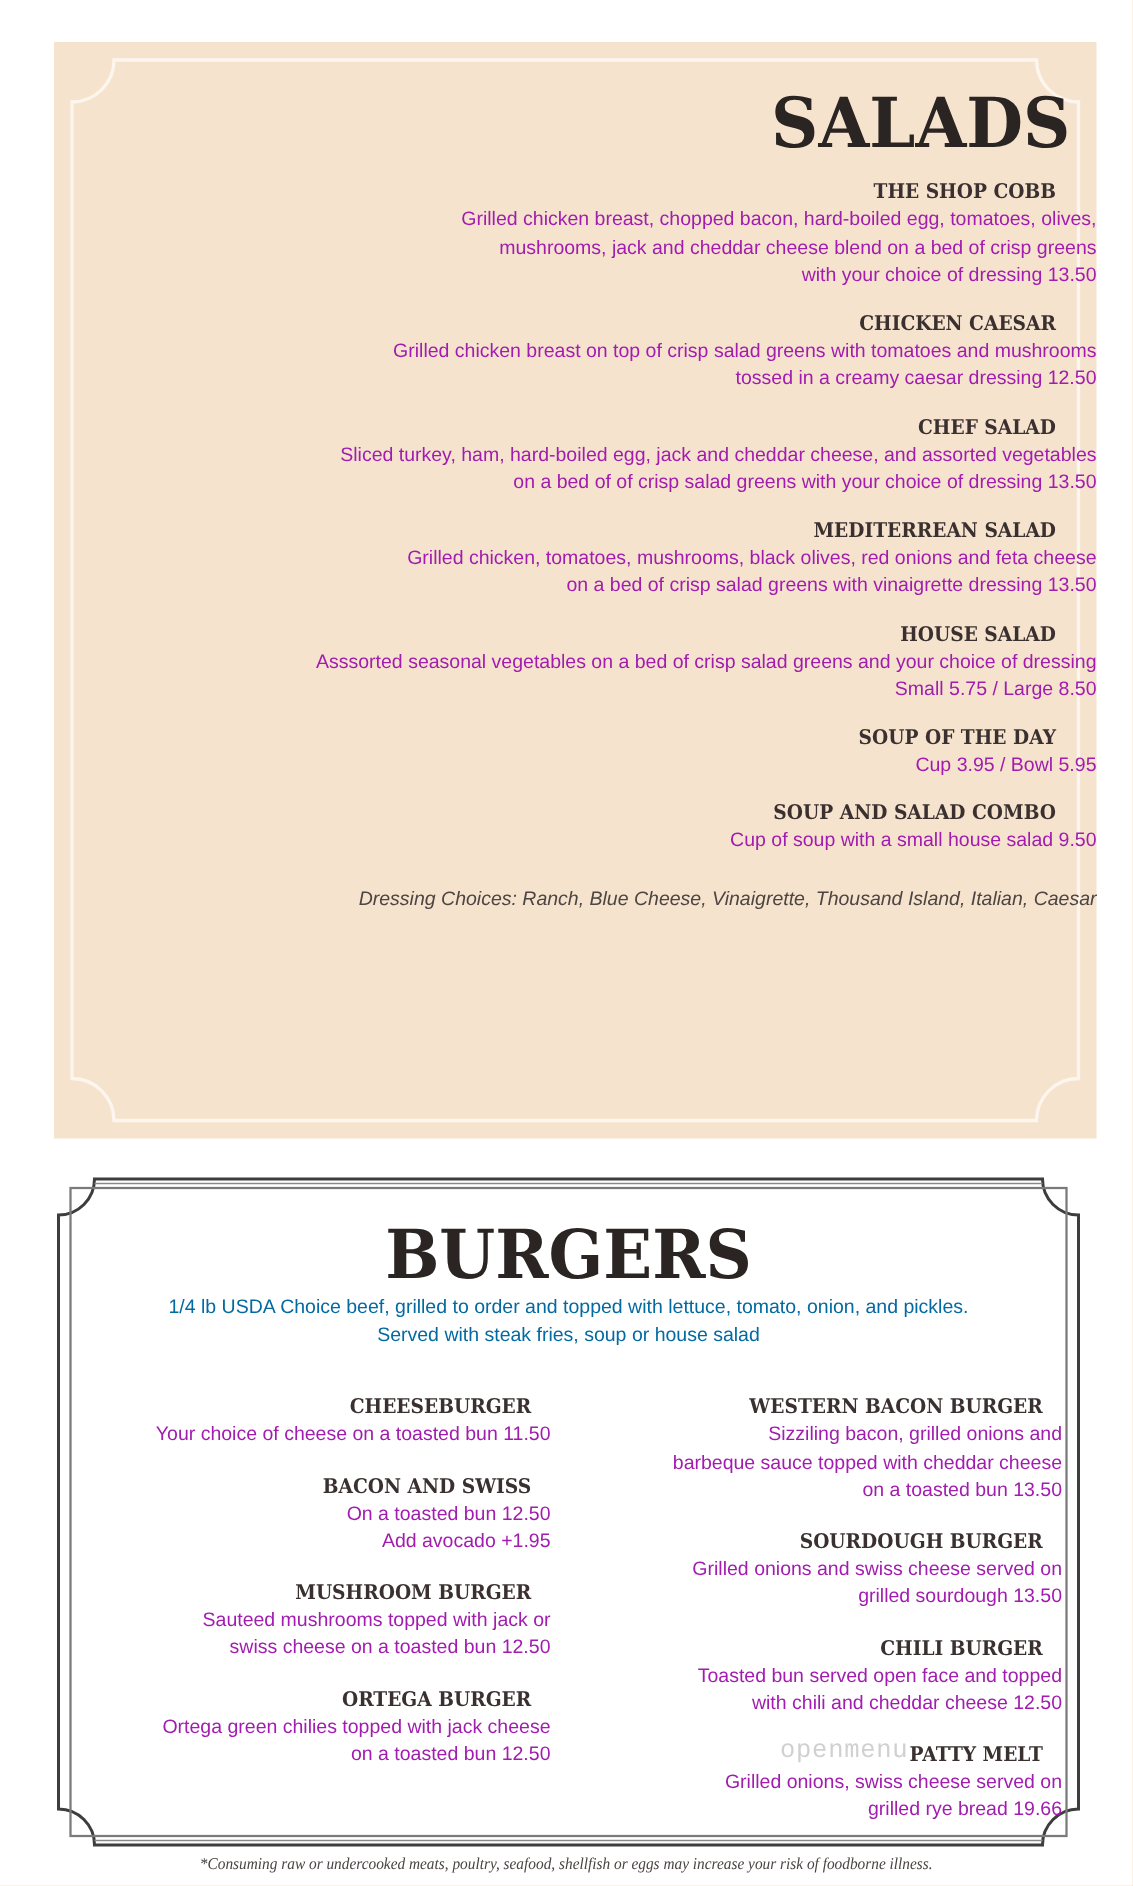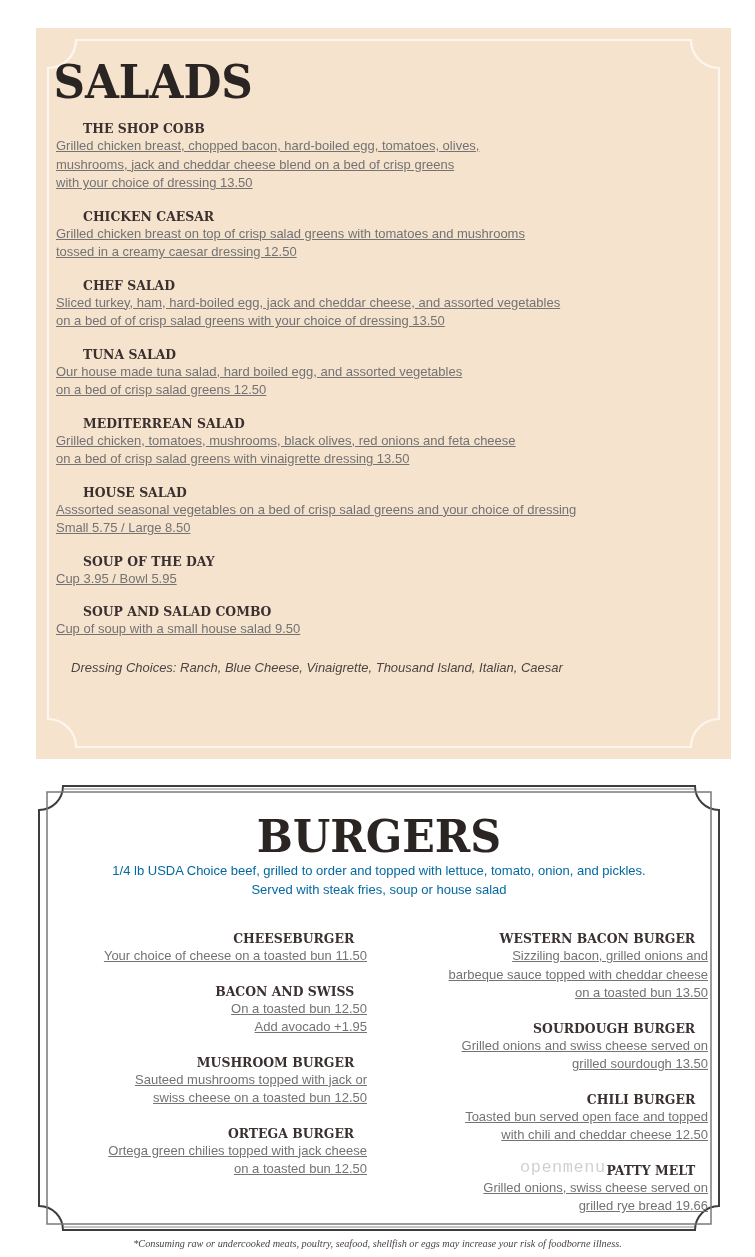--- a/index.html
+++ b/index.html
@@ -6,34 +6,34 @@
     body {
       width: 755px; height: 1257px; background: #ffffff; position: relative; overflow: hidden;
       font-family: "Liberation Sans", sans-serif; color: #3a3432;
     }
     .salads-panel {
       position: absolute; left: 36px; top: 28px; width: 695px; height: 731px;
       background: #f6e3ce;
     }
     .salads-frame { position: absolute; left: 0; top: 0; width: 695px; height: 731px; }
     .salads-content {
-      position: absolute; left: 0; top: 0; width: 695px; text-align: left;
+      position: absolute; left: 0; top: 0; width: 695px; text-align: right;
     }
     .section-title {
       font-family: "DejaVu Serif", serif; font-weight: bold; color: #2a2422;
       letter-spacing: 0px; margin: 0;
     }
     .salads-title { font-size: 46px; line-height: 48px; margin-top: 30px; transform: scaleX(0.95); }
     .item { margin: 0; }
     .item-name {
       font-family: "DejaVu Serif", serif; font-weight: bold; font-size: 13.5px;
       color: #3a3030; line-height: 18px; transform: scaleX(0.92); display: block;
     }
     .item-desc {
-      font-size: 13px; line-height: 18.5px; color: #737373; display: block; white-space: pre-line; text-decoration: underline;
+      font-size: 13px; line-height: 18.5px; color: #a21caf; display: block; white-space: pre-line;
     }
     .salad-item { margin-top: 14px; padding-left: 20px; }
     .salad-first { margin-top: 13px; }
     .dressing-note {
       font-style: italic; font-size: 13px; color: #4d4542; margin-top: 20px; line-height: 18px; padding-left: 35px;
     }
 
     .burgers-panel {
       position: absolute; left: 35px; top: 782px; width: 688px; height: 452px; background: #fff;
     }
@@ -81,25 +81,20 @@
     </div>
     <div class="item salad-item">
       <span class="item-name">CHICKEN CAESAR</span>
       <span class="item-desc">Grilled chicken breast on top of crisp salad greens with tomatoes and mushrooms
 tossed in a creamy caesar dressing  12.50</span>
     </div>
     <div class="item salad-item">
       <span class="item-name">CHEF SALAD</span>
       <span class="item-desc">Sliced turkey, ham, hard-boiled egg, jack and cheddar cheese, and assorted vegetables
 on a bed of of crisp salad greens with your choice of dressing  13.50</span>
-    </div>
-    <div class="item salad-item">
-      <span class="item-name">TUNA SALAD</span>
-      <span class="item-desc">Our house made tuna salad, hard boiled egg, and assorted vegetables
-on a bed of crisp salad greens  12.50</span>
     </div>
     <div class="item salad-item">
       <span class="item-name">MEDITERREAN SALAD</span>
       <span class="item-desc">Grilled chicken, tomatoes, mushrooms, black olives, red onions and feta cheese
 on a bed of crisp salad greens with vinaigrette dressing  13.50</span>
     </div>
     <div class="item salad-item">
       <span class="item-name">HOUSE SALAD</span>
       <span class="item-desc">Asssorted seasonal vegetables on a bed of crisp salad greens and your choice of dressing
 Small 5.75 / Large 8.50</span>

